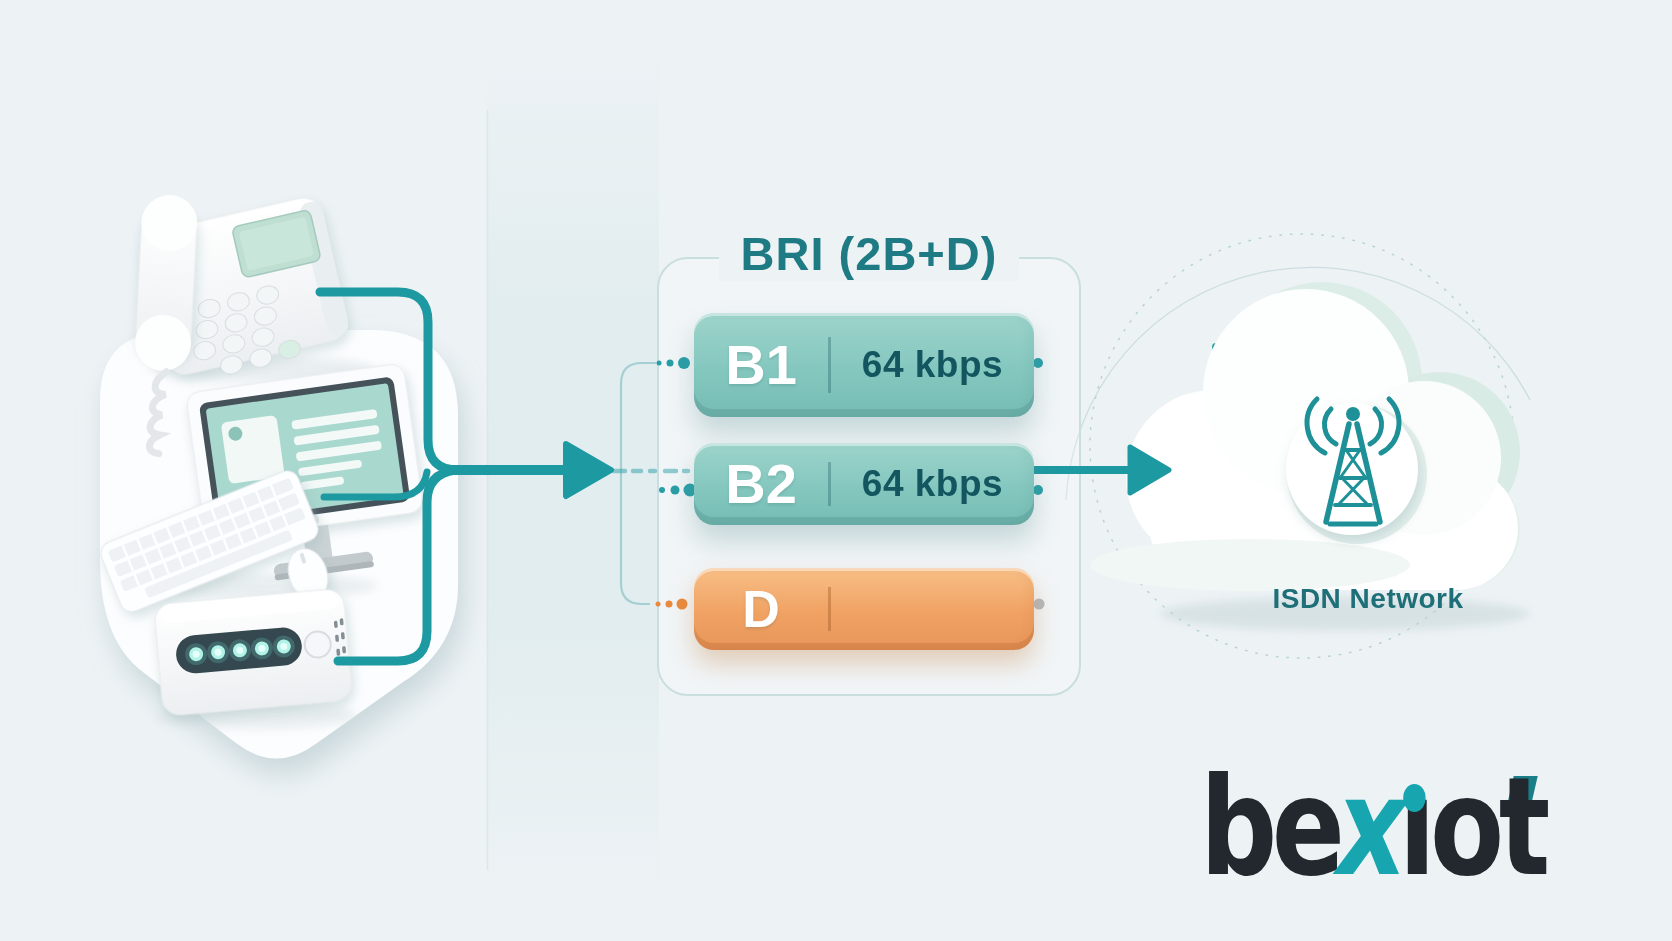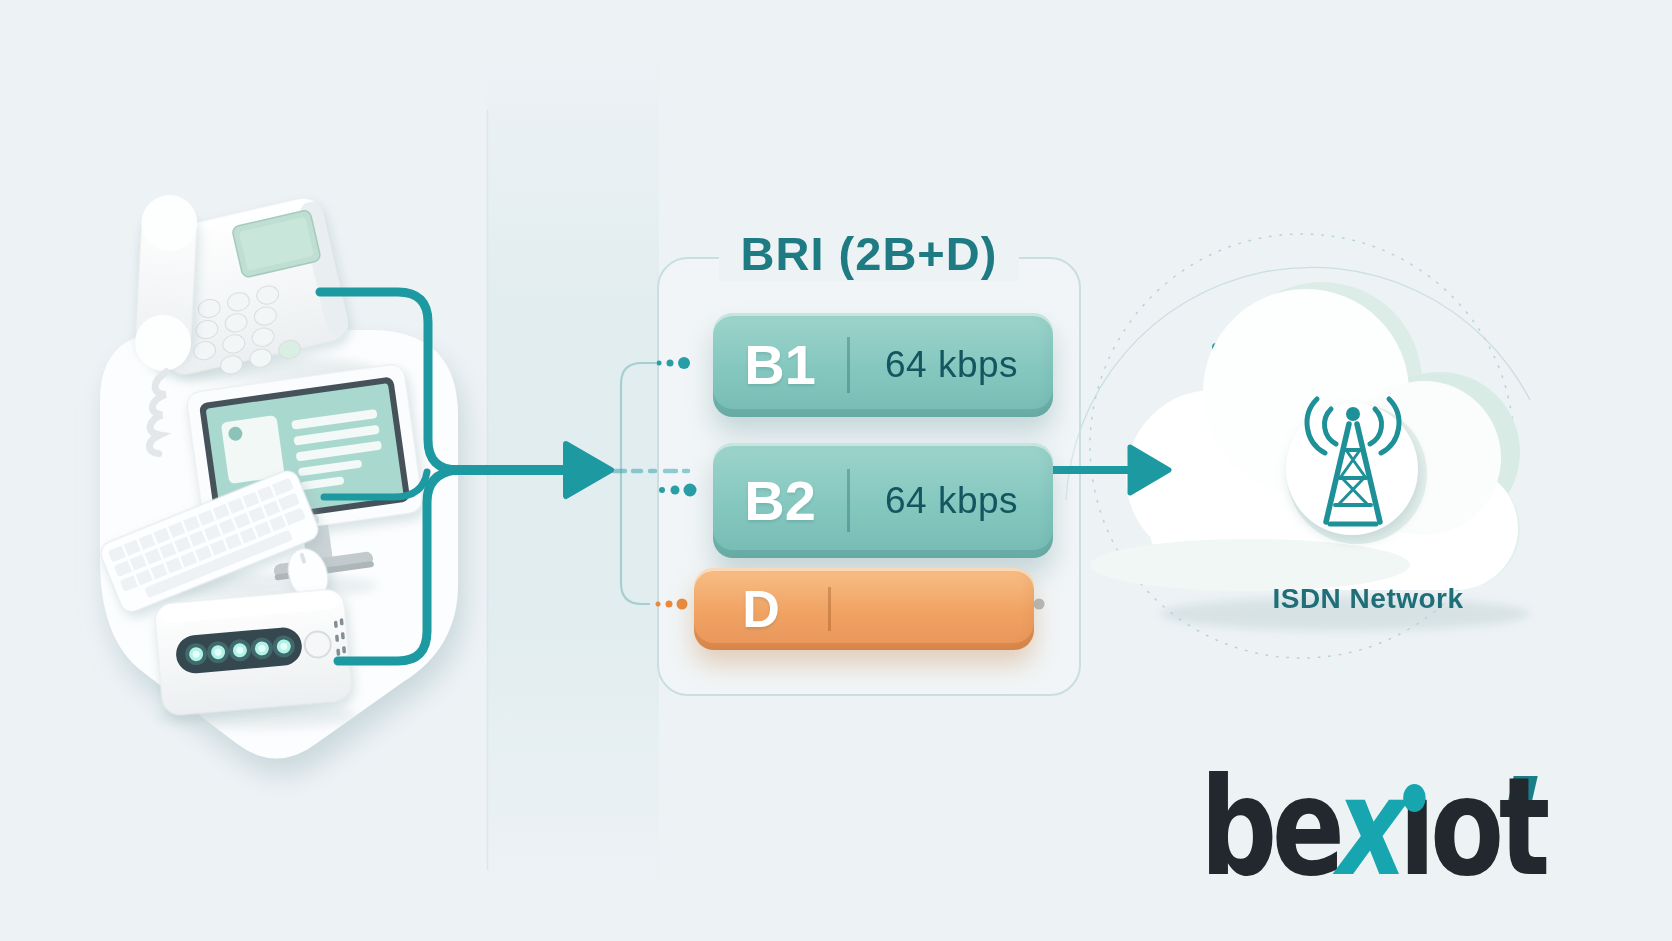--- a/index.html
+++ b/index.html
@@ -20,40 +20,39 @@
   }
 
   
   .bar{position:absolute;left:694px;width:340px;border-radius:20px;display:flex;align-items:center;}
   .bar.teal{
     background:linear-gradient(180deg,#9dd4cb 0%,#84c7bf 55%,#76bcb4 100%);
     box-shadow:0 16px 26px rgba(101,146,149,0.30),
                inset 0 3px 0 rgba(255,255,255,0.45),
                inset 0 -8px 0 rgba(35,95,95,0.16),
                inset -6px 0 10px rgba(35,95,95,0.06);
-    margin-left:19px;
   }
   .bar.orange{
     background:linear-gradient(180deg,#f8bf86 0%,#f0a263 55%,#e8955a 100%);
     box-shadow:0 14px 24px rgba(198,131,72,0.35),
                inset 0 3px 0 rgba(255,255,255,0.45),
                inset 0 -7px 0 rgba(150,72,12,0.18),
                inset -6px 0 10px rgba(150,72,12,0.06);
   }
   #bar-b1{top:313px;height:104px;}
-  #bar-b2{top:443px;height:115px;}
+  #bar-b2{top:443px;height:82px;}
   #bar-d{top:568px;height:82px;}
   .bar .label{
     width:134px;text-align:center;font-weight:bold;color:#ffffff;font-size:56px;
     text-shadow:0 2px 3px rgba(0,70,70,0.14);line-height:1;
   }
   #bar-d .label{font-size:52px;}
   .bar .divider{width:0;height:54%;border-left:3px solid rgba(18,80,85,0.30);}
   .bar.orange .divider{border-left-color:rgba(140,70,20,0.32);}
-  .bar .value{flex:1;text-align:center;font-weight:normal;font-size:37px;color:#14565f;letter-spacing:0.5px;}
+  .bar .value{flex:1;text-align:center;font-weight:bold;font-size:37px;color:#14565f;letter-spacing:0.5px;}
   .bar.orange .value{color:#1d3e4a;}
 
   
   .isdn-label{
     position:absolute;left:1258px;top:583px;width:220px;text-align:center;
     font-size:28px;font-weight:bold;color:#1e6f78;letter-spacing:0.5px;white-space:nowrap;
   }
 
   
   .logo{

